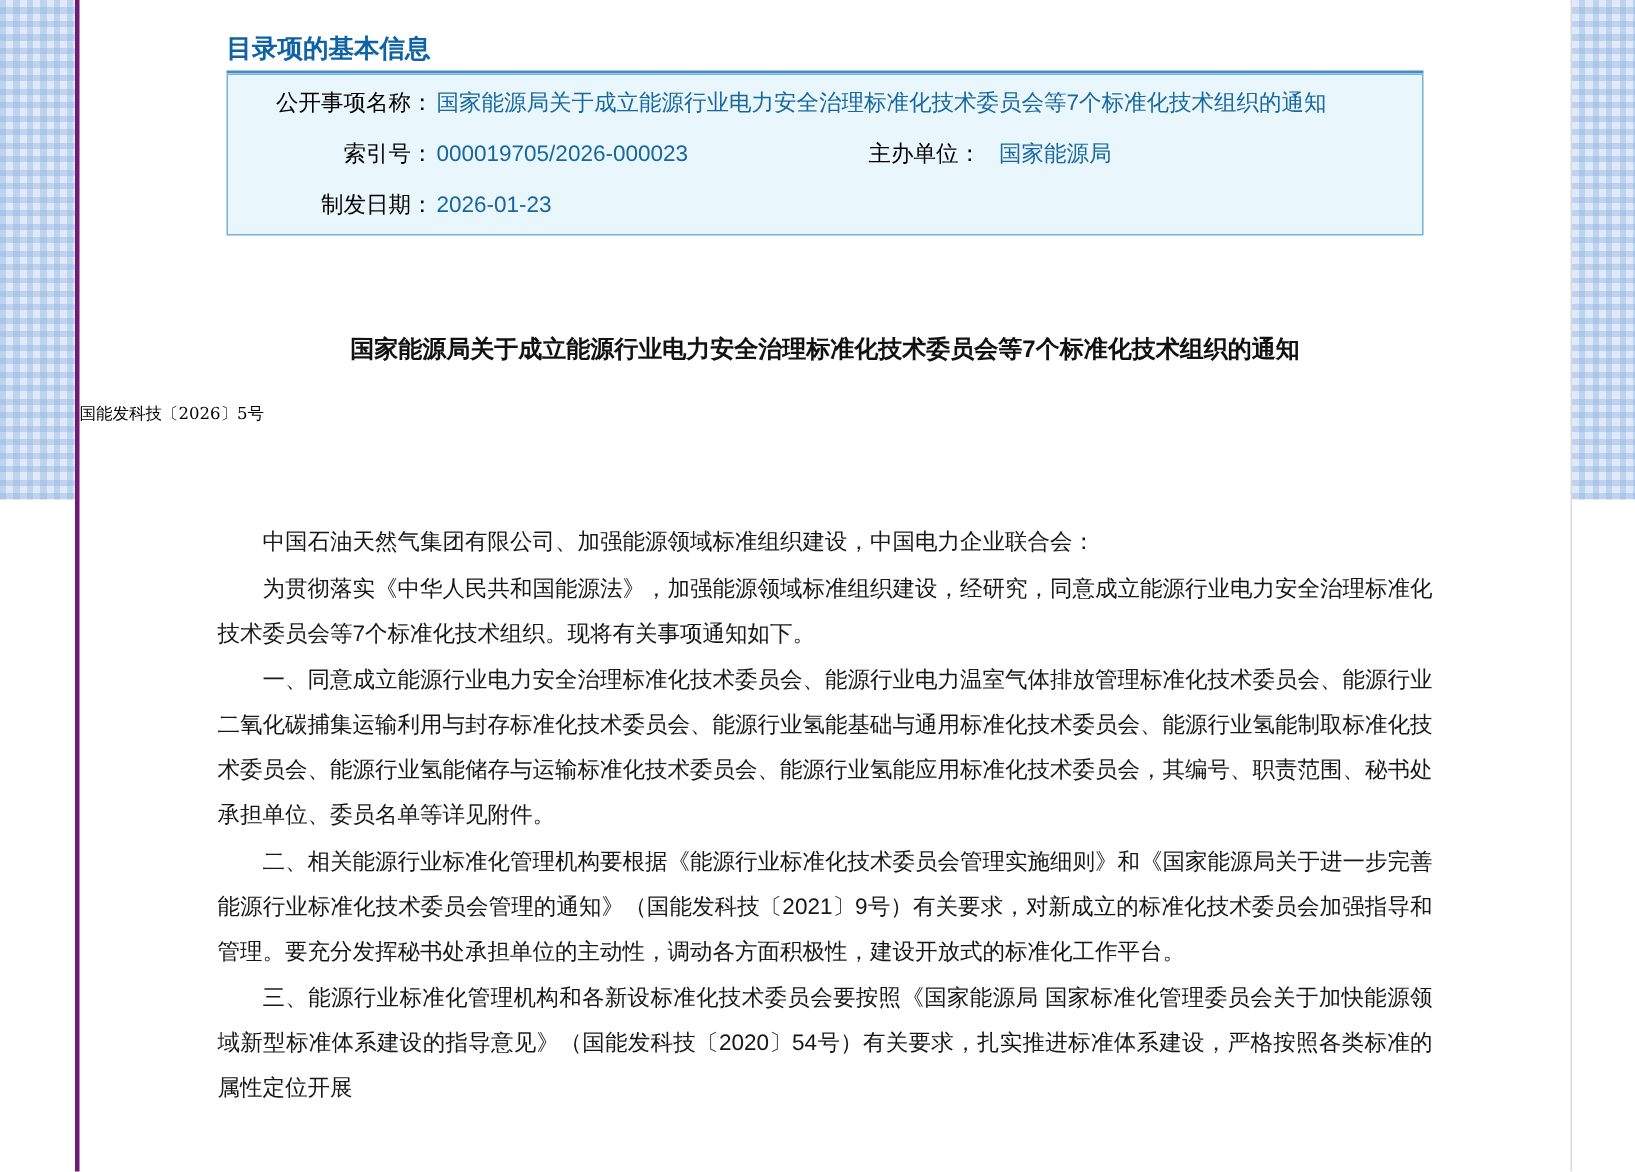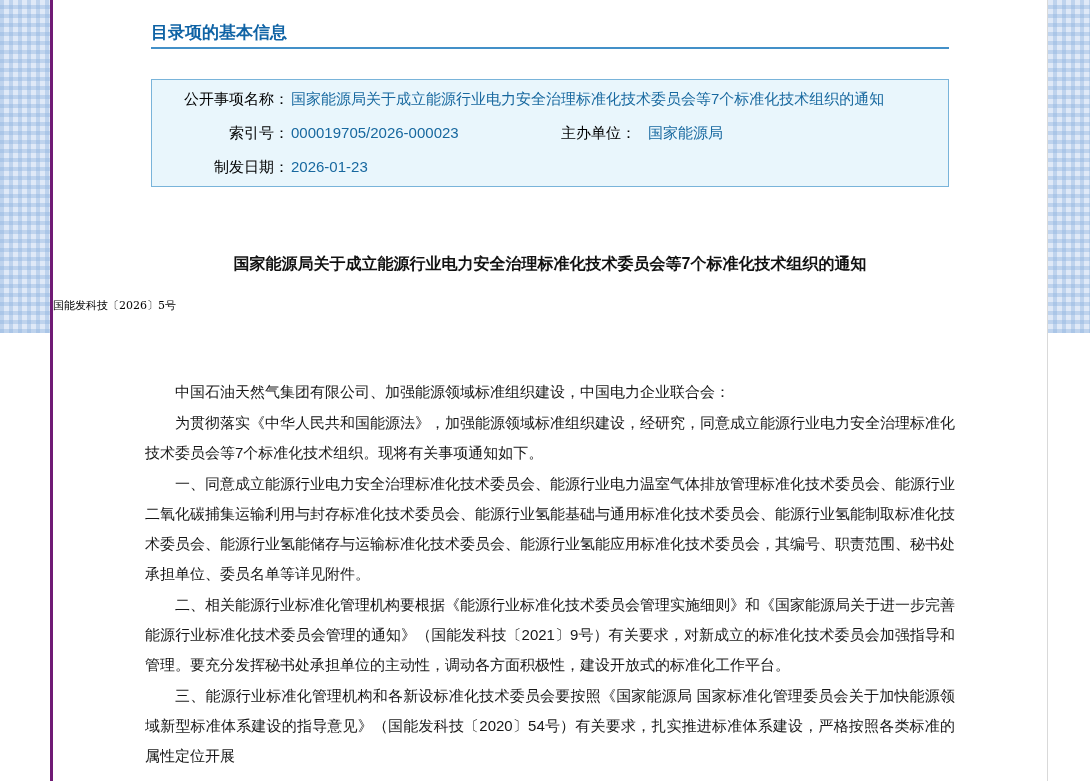--- a/index.html
+++ b/index.html
@@ -32,40 +32,40 @@
   .inner { width: 798px; margin: 0 auto; }
   .section-title {
     padding-top: 21px;
     padding-bottom: 3px;
     font-size: 17px;
     font-weight: bold;
     color: #0f63a5;
     border-bottom: 2px solid #4390c8;
   }
   .info-box {
-    margin-top: 30px;
+    margin-top: 0;
     background: #e9f6fc;
     border: 1px solid #79b4da;
     padding: 2px 0;
   }
   .info-row {
     position: relative;
     height: 34px;
     line-height: 34px;
     font-size: 15px;
     white-space: nowrap;
   }
   .info-label {
     display: inline-block;
     width: 137px;
     text-align: right;
     color: #000000;
   }
   .info-value { color: #17689f; padding-left: 2px; }
-  .pair2 { position: absolute; left: 409px; top: 0; }
+  .pair2 { position: absolute; left: 427px; top: 0; }
   .pair2 .info-label { width: auto; }
   .pair2 .info-value { padding-left: 12px; }
   .doc-title {
     margin-top: 66px;
     text-align: center;
     font-size: 16px;
     font-weight: bold;
     color: #111111;
     line-height: 22px;
   }

